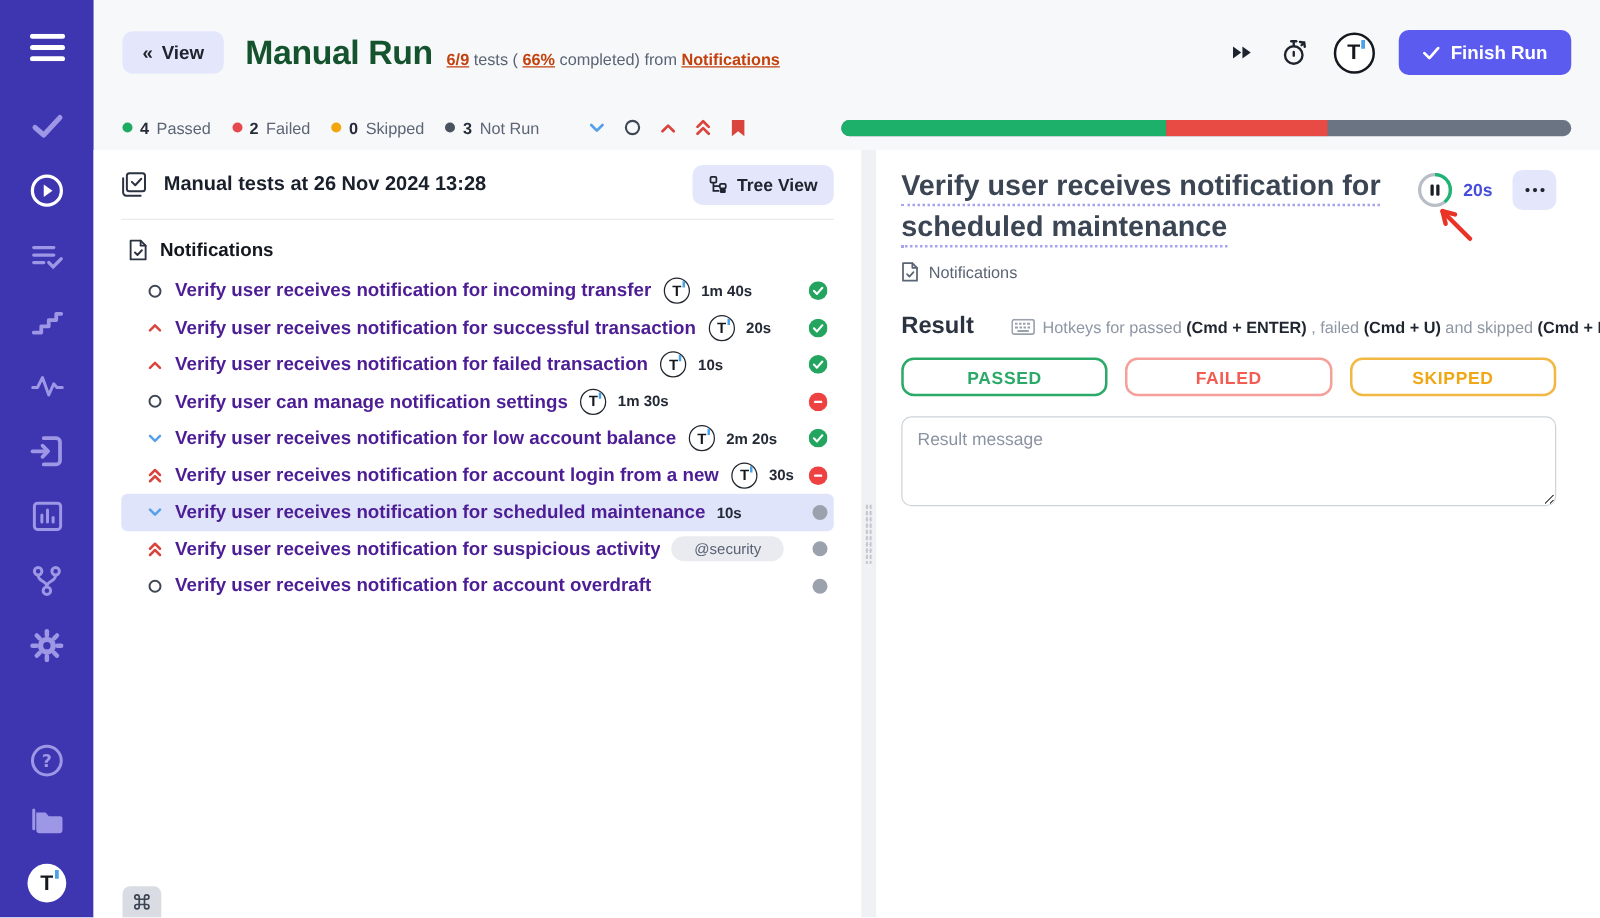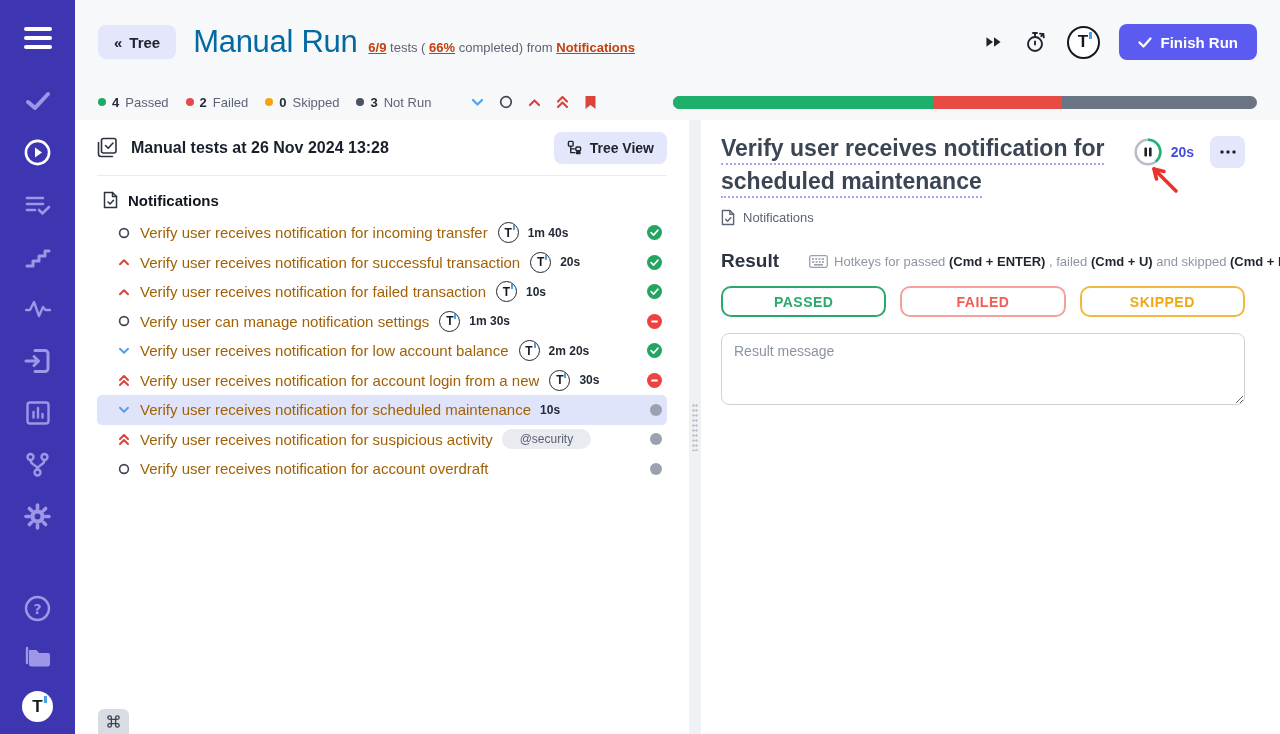--- a/index.html
+++ b/index.html
@@ -14,21 +14,21 @@
   .sb-bottom { margin-top:auto; display:flex; flex-direction:column; gap:21px; align-items:center; }
   .sb-logo-circle { width:31px; height:31px; border-radius:50%; background:#fff; display:flex; align-items:center; justify-content:center; font-weight:800; font-size:17px; color:#15181e; position:relative; }
   .sb-logo-circle::after { content:''; position:absolute; top:5px; right:6px; width:3px; height:7px; background:#4aa3e8; }
 
   
   .main { flex:1; display:flex; flex-direction:column; background:#f7f8fa; min-width:0; }
 
   
   .top-header { height:84px; display:flex; align-items:center; padding:0 23px; flex-shrink:0; }
   .runs-btn { display:flex; align-items:center; gap:7px; background:#e4e6fb; border:none; border-radius:8px; height:34px; padding:0 16px; font-family:inherit; font-size:15px; font-weight:700; color:#20242e; cursor:pointer; }
-  .page-title { font-size:31px; font-weight:400; color:#0369a1; margin-left:17px; letter-spacing:-0.3px; }
+  .page-title { font-size:27px; font-weight:700; color:#14532d; margin-left:17px; letter-spacing:-0.3px; }
   .subtitle { margin-left:11px; font-size:13px; color:#5b6474; align-self:center; margin-top:10px; }
   .subtitle b { color:#c2410c; font-weight:700;text-decoration:underline; }
   .hdr-right { margin-left:auto; display:flex; align-items:center; gap:19px; }
   .icon-btn { background:none; border:none; cursor:pointer; display:flex; align-items:center; padding:2px; }
   .hdr-logo { width:33px; height:33px; border-radius:50%; border:2px solid #15181e; background:#fff; display:flex; align-items:center; justify-content:center; font-weight:800; font-size:17px; color:#15181e; position:relative; cursor:pointer; }
   .hdr-logo::after { content:''; position:absolute; top:4px; right:6px; width:3px; height:7px; background:#4aa3e8; }
   .finish-btn { display:flex; align-items:center; gap:9px; background:#5b5bef; color:#fff; border:none; border-radius:8px; height:36px; padding:0 19px; font-family:inherit; font-size:15px; font-weight:700; cursor:pointer; }
 
   
   .status-row { height:36px; display:flex; align-items:center; padding:0 23px; flex-shrink:0; }
@@ -59,21 +59,21 @@
 
   .test-list { margin-top:2px; }
   .test-row { display:flex; align-items:center; height:29.5px; padding:0 5px 0 20px; border-radius:5px; cursor:pointer; }
   .test-row.selected { background:#e0e4fb; }
   .pri { width:13px; display:flex; align-items:center; justify-content:center; flex-shrink:0; }
   .pi { display:none; }
   .test-row.p-normal .pi-normal { display:block; }
   .test-row.p-high .pi-high { display:block; }
   .test-row.p-low .pi-low { display:block; }
   .test-row.p-critical .pi-critical { display:block; }
-  .t-title { margin-left:10px; font-size:15px; font-weight:400; color:#a16207; white-space:nowrap; overflow:hidden; min-width:0; flex-shrink:1; }
+  .t-title { margin-left:10px; font-size:15px; font-weight:700; color:#4c1d95; white-space:nowrap; overflow:hidden; min-width:0; flex-shrink:1; }
   .t-logo { margin-left:10px; width:21px; height:21px; flex-shrink:0; border:1.6px solid #20252d; border-radius:50%; display:flex; align-items:center; justify-content:center; font-size:12px; font-weight:800; color:#15181e; position:relative; background:#fff; }
   .t-logo::after { content:''; position:absolute; top:2px; right:3px; width:2px; height:5px; background:#4aa3e8; }
   .t-dur { margin-left:9px; font-size:12px; font-weight:700; color:#232a35; white-space:nowrap; flex-shrink:0; }
   .t-tag { margin-left:9px; background:#e9ebf0; color:#596273; font-size:12px; padding:3px 18px; border-radius:11px; white-space:nowrap; flex-shrink:0; }
   .t-status { margin-left:auto; padding-left:8px; display:flex; align-items:center; flex-shrink:0; }
   .si { display:none; }
   .test-row.s-passed .si-passed { display:block; }
   .test-row.s-failed .si-failed { display:block; }
   .test-row.s-notrun .si-notrun { display:block; width:12px; height:12px; border-radius:50%; background:#9ba2ae; }
   .cmd-badge { position:absolute; left:23px; bottom:0; width:31px; height:25px; background:#d9dce2; border-radius:6px 6px 0 0; display:flex; align-items:center; justify-content:center; cursor:pointer; }
@@ -208,21 +208,21 @@
       </div>
       <div class="sb-item sb-logo-circle">T</div>
     </div>
   </nav>
 
   <div class="main">
 
     <header class="top-header">
       <button class="runs-btn">
         <span>«</span>
-        <span>Tree</span>
+        <span>View</span>
       </button>
       <h1 class="page-title">Manual Run</h1>
       <div class="subtitle">
         <b>6/9</b><span> tests ( </span><b>66%</b><span> completed) from </span><b>Notifications</b>
       </div>
       <div class="hdr-right">
         <button class="icon-btn">
           <svg width="17" height="12" viewBox="0 0 18 12">
               <path d="M1.5 1 L8.5 6 L1.5 11 z" fill="#1e242e"></path>
               <path d="M9.5 1 L16.5 6 L9.5 11 z" fill="#1e242e"></path>

